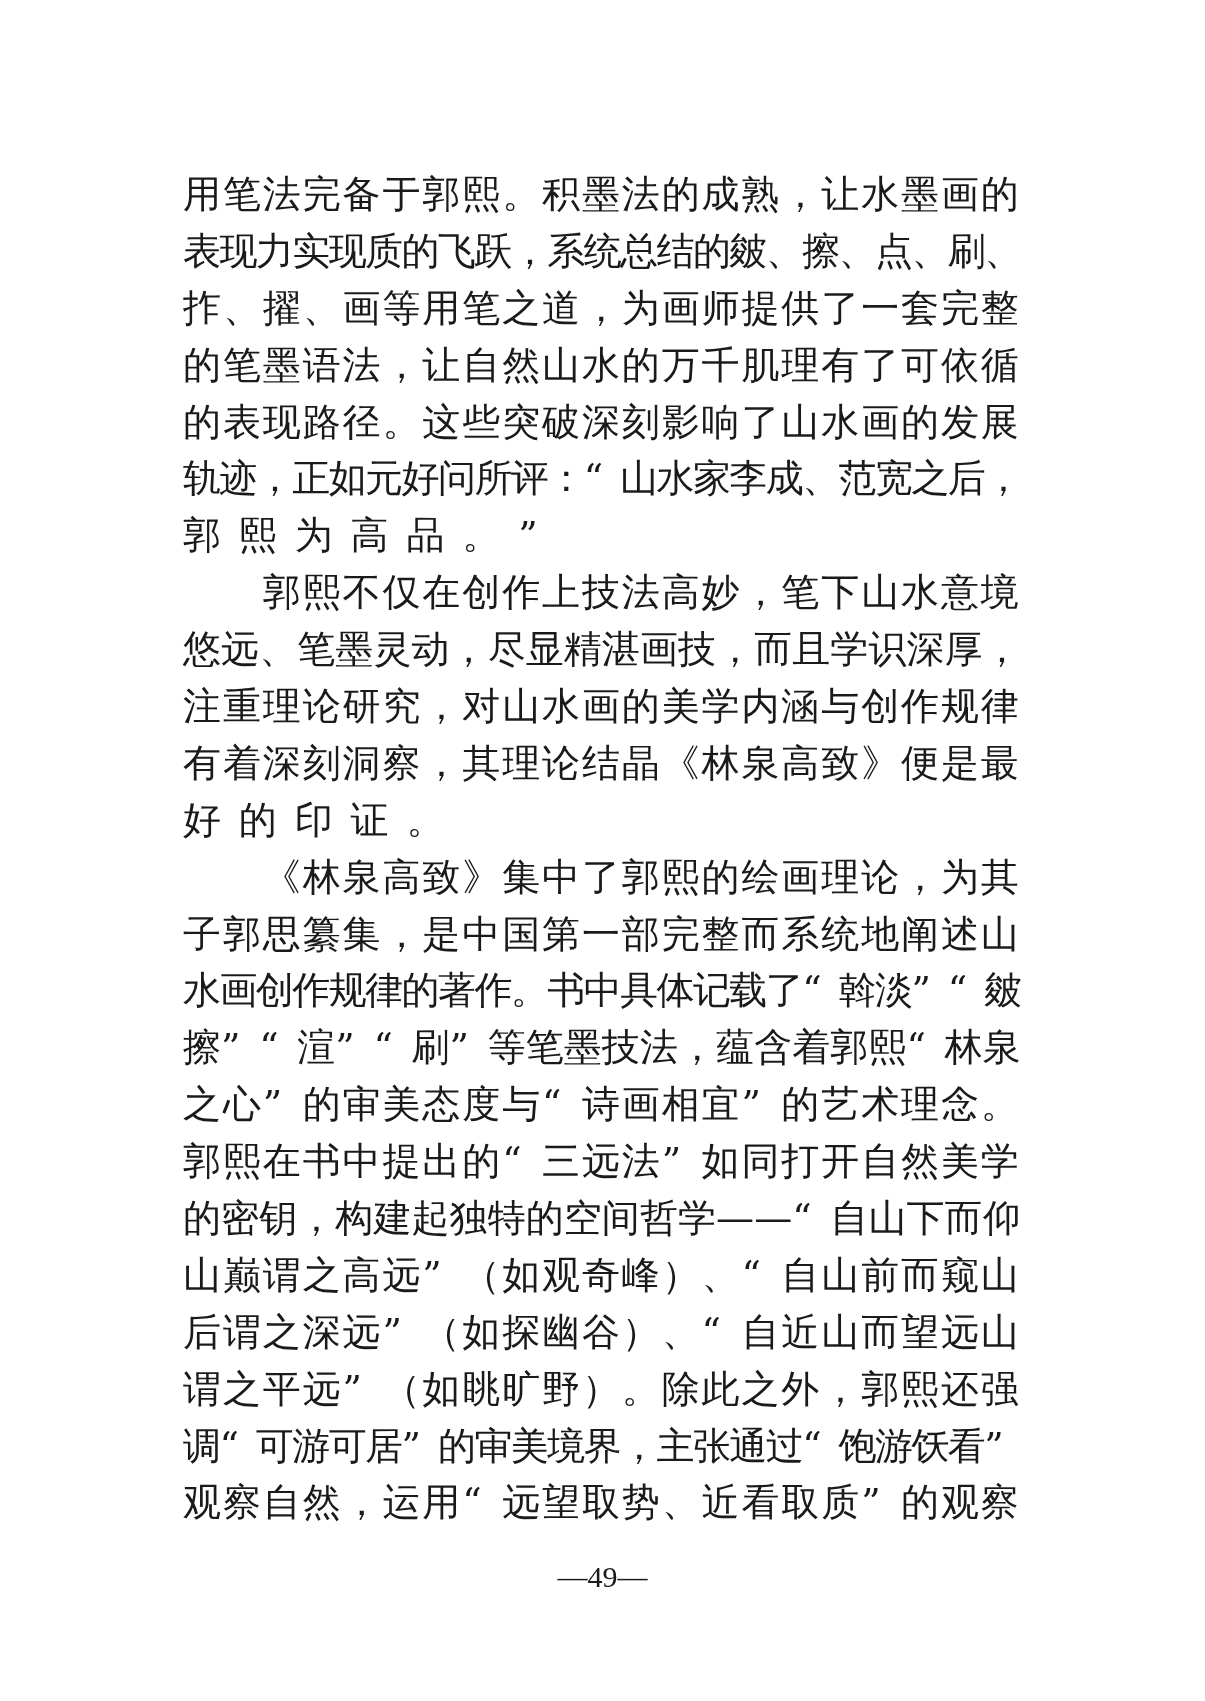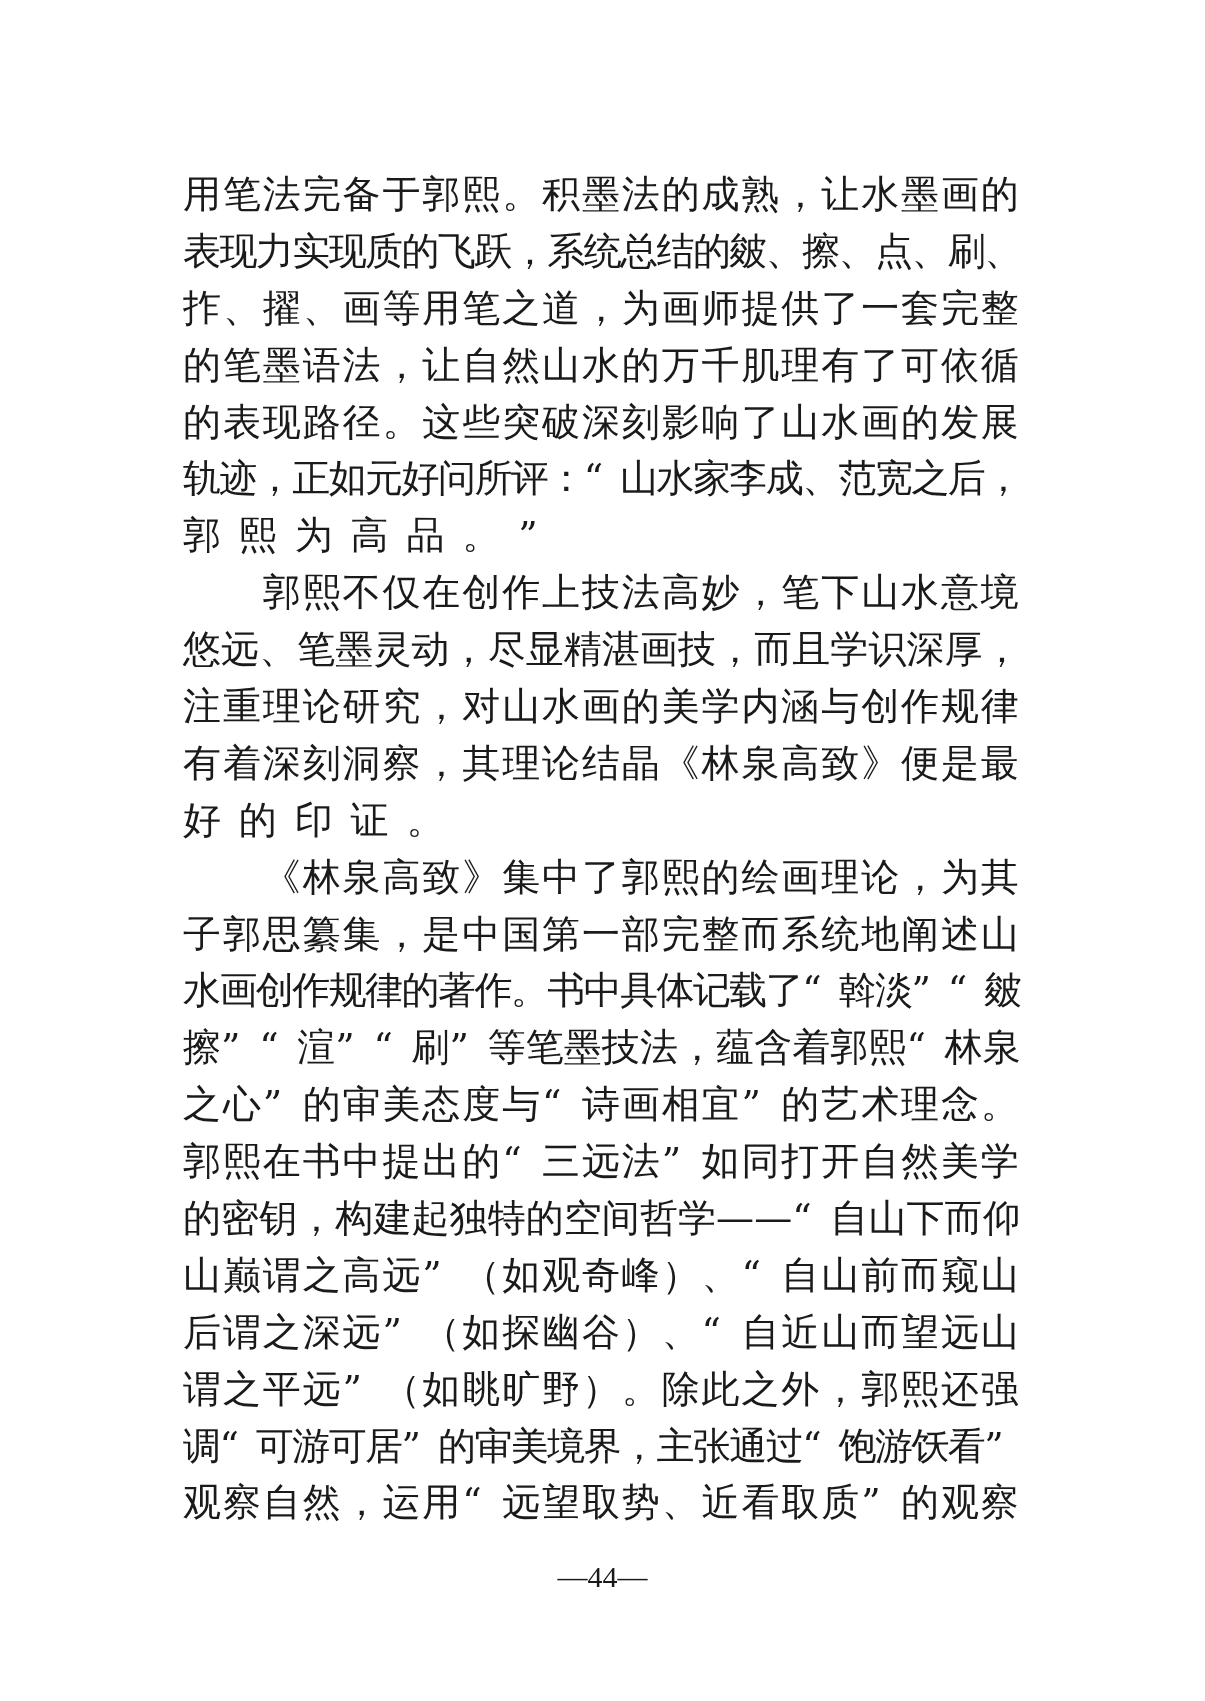--- a/index.html
+++ b/index.html
@@ -68,14 +68,14 @@
       <div class="line" style="text-align: left; text-align-last: left; letter-spacing: 0px;"><span style="display: inline-block; text-align: center; width: 39.9048px;">之</span><span style="display: inline-block; text-align: center; width: 39.9048px;">心</span><span style="display: inline-block; text-align: center; width: 39.9048px;">”</span><span style="display: inline-block; text-align: center; width: 39.9048px;">的</span><span style="display: inline-block; text-align: center; width: 39.9048px;">审</span><span style="display: inline-block; text-align: center; width: 39.9048px;">美</span><span style="display: inline-block; text-align: center; width: 39.9048px;">态</span><span style="display: inline-block; text-align: center; width: 39.9048px;">度</span><span style="display: inline-block; text-align: center; width: 39.9048px;">与</span><span style="display: inline-block; text-align: center; width: 39.9048px;">“</span><span style="display: inline-block; text-align: center; width: 39.9048px;">诗</span><span style="display: inline-block; text-align: center; width: 39.9048px;">画</span><span style="display: inline-block; text-align: center; width: 39.9048px;">相</span><span style="display: inline-block; text-align: center; width: 39.9048px;">宜</span><span style="display: inline-block; text-align: center; width: 39.9048px;">”</span><span style="display: inline-block; text-align: center; width: 39.9048px;">的</span><span style="display: inline-block; text-align: center; width: 39.9048px;">艺</span><span style="display: inline-block; text-align: center; width: 39.9048px;">术</span><span style="display: inline-block; text-align: center; width: 39.9048px;">理</span><span style="display: inline-block; text-align: center; width: 39.9048px;">念</span><span style="display: inline-block; text-align: center; width: 39.9048px;">。</span></div>
       <div class="line" style="text-align: left; text-align-last: left; letter-spacing: 0px;"><span style="display: inline-block; text-align: center; width: 39.9048px;">郭</span><span style="display: inline-block; text-align: center; width: 39.9048px;">熙</span><span style="display: inline-block; text-align: center; width: 39.9048px;">在</span><span style="display: inline-block; text-align: center; width: 39.9048px;">书</span><span style="display: inline-block; text-align: center; width: 39.9048px;">中</span><span style="display: inline-block; text-align: center; width: 39.9048px;">提</span><span style="display: inline-block; text-align: center; width: 39.9048px;">出</span><span style="display: inline-block; text-align: center; width: 39.9048px;">的</span><span style="display: inline-block; text-align: center; width: 39.9048px;">“</span><span style="display: inline-block; text-align: center; width: 39.9048px;">三</span><span style="display: inline-block; text-align: center; width: 39.9048px;">远</span><span style="display: inline-block; text-align: center; width: 39.9048px;">法</span><span style="display: inline-block; text-align: center; width: 39.9048px;">”</span><span style="display: inline-block; text-align: center; width: 39.9048px;">如</span><span style="display: inline-block; text-align: center; width: 39.9048px;">同</span><span style="display: inline-block; text-align: center; width: 39.9048px;">打</span><span style="display: inline-block; text-align: center; width: 39.9048px;">开</span><span style="display: inline-block; text-align: center; width: 39.9048px;">自</span><span style="display: inline-block; text-align: center; width: 39.9048px;">然</span><span style="display: inline-block; text-align: center; width: 39.9048px;">美</span><span style="display: inline-block; text-align: center; width: 39.9048px;">学</span></div>
       <div class="line" style="text-align: left; text-align-last: left; letter-spacing: 0px;"><span style="display: inline-block; text-align: center; width: 38.0909px;">的</span><span style="display: inline-block; text-align: center; width: 38.0909px;">密</span><span style="display: inline-block; text-align: center; width: 38.0909px;">钥</span><span style="display: inline-block; text-align: center; width: 38.0909px;">，</span><span style="display: inline-block; text-align: center; width: 38.0909px;">构</span><span style="display: inline-block; text-align: center; width: 38.0909px;">建</span><span style="display: inline-block; text-align: center; width: 38.0909px;">起</span><span style="display: inline-block; text-align: center; width: 38.0909px;">独</span><span style="display: inline-block; text-align: center; width: 38.0909px;">特</span><span style="display: inline-block; text-align: center; width: 38.0909px;">的</span><span style="display: inline-block; text-align: center; width: 38.0909px;">空</span><span style="display: inline-block; text-align: center; width: 38.0909px;">间</span><span style="display: inline-block; text-align: center; width: 38.0909px;">哲</span><span style="display: inline-block; text-align: center; width: 38.0909px;">学</span><span style="display: inline-block; text-align: center; width: 38.0909px;">—</span><span style="display: inline-block; text-align: center; width: 38.0909px;">—</span><span style="display: inline-block; text-align: center; width: 38.0909px;">“</span><span style="display: inline-block; text-align: center; width: 38.0909px;">自</span><span style="display: inline-block; text-align: center; width: 38.0909px;">山</span><span style="display: inline-block; text-align: center; width: 38.0909px;">下</span><span style="display: inline-block; text-align: center; width: 38.0909px;">而</span><span style="display: inline-block; text-align: center; width: 38.0909px;">仰</span></div>
       <div class="line" style="text-align: left; text-align-last: left; letter-spacing: 0px;"><span style="display: inline-block; text-align: center; width: 39.9048px;">山</span><span style="display: inline-block; text-align: center; width: 39.9048px;">巅</span><span style="display: inline-block; text-align: center; width: 39.9048px;">谓</span><span style="display: inline-block; text-align: center; width: 39.9048px;">之</span><span style="display: inline-block; text-align: center; width: 39.9048px;">高</span><span style="display: inline-block; text-align: center; width: 39.9048px;">远</span><span style="display: inline-block; text-align: center; width: 39.9048px;">”</span><span style="display: inline-block; text-align: center; width: 39.9048px;">（</span><span style="display: inline-block; text-align: center; width: 39.9048px;">如</span><span style="display: inline-block; text-align: center; width: 39.9048px;">观</span><span style="display: inline-block; text-align: center; width: 39.9048px;">奇</span><span style="display: inline-block; text-align: center; width: 39.9048px;">峰</span><span style="display: inline-block; text-align: center; width: 39.9048px;">）</span><span style="display: inline-block; text-align: center; width: 39.9048px;">、</span><span style="display: inline-block; text-align: center; width: 39.9048px;">“</span><span style="display: inline-block; text-align: center; width: 39.9048px;">自</span><span style="display: inline-block; text-align: center; width: 39.9048px;">山</span><span style="display: inline-block; text-align: center; width: 39.9048px;">前</span><span style="display: inline-block; text-align: center; width: 39.9048px;">而</span><span style="display: inline-block; text-align: center; width: 39.9048px;">窥</span><span style="display: inline-block; text-align: center; width: 39.9048px;">山</span></div>
       <div class="line" style="text-align: left; text-align-last: left; letter-spacing: 0px;"><span style="display: inline-block; text-align: center; width: 39.9048px;">后</span><span style="display: inline-block; text-align: center; width: 39.9048px;">谓</span><span style="display: inline-block; text-align: center; width: 39.9048px;">之</span><span style="display: inline-block; text-align: center; width: 39.9048px;">深</span><span style="display: inline-block; text-align: center; width: 39.9048px;">远</span><span style="display: inline-block; text-align: center; width: 39.9048px;">”</span><span style="display: inline-block; text-align: center; width: 39.9048px;">（</span><span style="display: inline-block; text-align: center; width: 39.9048px;">如</span><span style="display: inline-block; text-align: center; width: 39.9048px;">探</span><span style="display: inline-block; text-align: center; width: 39.9048px;">幽</span><span style="display: inline-block; text-align: center; width: 39.9048px;">谷</span><span style="display: inline-block; text-align: center; width: 39.9048px;">）</span><span style="display: inline-block; text-align: center; width: 39.9048px;">、</span><span style="display: inline-block; text-align: center; width: 39.9048px;">“</span><span style="display: inline-block; text-align: center; width: 39.9048px;">自</span><span style="display: inline-block; text-align: center; width: 39.9048px;">近</span><span style="display: inline-block; text-align: center; width: 39.9048px;">山</span><span style="display: inline-block; text-align: center; width: 39.9048px;">而</span><span style="display: inline-block; text-align: center; width: 39.9048px;">望</span><span style="display: inline-block; text-align: center; width: 39.9048px;">远</span><span style="display: inline-block; text-align: center; width: 39.9048px;">山</span></div>
       <div class="line" style="text-align: left; text-align-last: left; letter-spacing: 0px;"><span style="display: inline-block; text-align: center; width: 39.9048px;">谓</span><span style="display: inline-block; text-align: center; width: 39.9048px;">之</span><span style="display: inline-block; text-align: center; width: 39.9048px;">平</span><span style="display: inline-block; text-align: center; width: 39.9048px;">远</span><span style="display: inline-block; text-align: center; width: 39.9048px;">”</span><span style="display: inline-block; text-align: center; width: 39.9048px;">（</span><span style="display: inline-block; text-align: center; width: 39.9048px;">如</span><span style="display: inline-block; text-align: center; width: 39.9048px;">眺</span><span style="display: inline-block; text-align: center; width: 39.9048px;">旷</span><span style="display: inline-block; text-align: center; width: 39.9048px;">野</span><span style="display: inline-block; text-align: center; width: 39.9048px;">）</span><span style="display: inline-block; text-align: center; width: 39.9048px;">。</span><span style="display: inline-block; text-align: center; width: 39.9048px;">除</span><span style="display: inline-block; text-align: center; width: 39.9048px;">此</span><span style="display: inline-block; text-align: center; width: 39.9048px;">之</span><span style="display: inline-block; text-align: center; width: 39.9048px;">外</span><span style="display: inline-block; text-align: center; width: 39.9048px;">，</span><span style="display: inline-block; text-align: center; width: 39.9048px;">郭</span><span style="display: inline-block; text-align: center; width: 39.9048px;">熙</span><span style="display: inline-block; text-align: center; width: 39.9048px;">还</span><span style="display: inline-block; text-align: center; width: 39.9048px;">强</span></div>
       <div class="line" style="text-align: left; text-align-last: left; letter-spacing: 0px;"><span style="display: inline-block; text-align: center; width: 36.4348px;">调</span><span style="display: inline-block; text-align: center; width: 36.4348px;">“</span><span style="display: inline-block; text-align: center; width: 36.4348px;">可</span><span style="display: inline-block; text-align: center; width: 36.4348px;">游</span><span style="display: inline-block; text-align: center; width: 36.4348px;">可</span><span style="display: inline-block; text-align: center; width: 36.4348px;">居</span><span style="display: inline-block; text-align: center; width: 36.4348px;">”</span><span style="display: inline-block; text-align: center; width: 36.4348px;">的</span><span style="display: inline-block; text-align: center; width: 36.4348px;">审</span><span style="display: inline-block; text-align: center; width: 36.4348px;">美</span><span style="display: inline-block; text-align: center; width: 36.4348px;">境</span><span style="display: inline-block; text-align: center; width: 36.4348px;">界</span><span style="display: inline-block; text-align: center; width: 36.4348px;">，</span><span style="display: inline-block; text-align: center; width: 36.4348px;">主</span><span style="display: inline-block; text-align: center; width: 36.4348px;">张</span><span style="display: inline-block; text-align: center; width: 36.4348px;">通</span><span style="display: inline-block; text-align: center; width: 36.4348px;">过</span><span style="display: inline-block; text-align: center; width: 36.4348px;">“</span><span style="display: inline-block; text-align: center; width: 36.4348px;">饱</span><span style="display: inline-block; text-align: center; width: 36.4348px;">游</span><span style="display: inline-block; text-align: center; width: 36.4348px;">饫</span><span style="display: inline-block; text-align: center; width: 36.4348px;">看</span><span style="display: inline-block; text-align: center; width: 36.4348px;">”</span></div>
       <div class="line" style="text-align: left; text-align-last: left; letter-spacing: 0px;"><span style="display: inline-block; text-align: center; width: 39.9048px;">观</span><span style="display: inline-block; text-align: center; width: 39.9048px;">察</span><span style="display: inline-block; text-align: center; width: 39.9048px;">自</span><span style="display: inline-block; text-align: center; width: 39.9048px;">然</span><span style="display: inline-block; text-align: center; width: 39.9048px;">，</span><span style="display: inline-block; text-align: center; width: 39.9048px;">运</span><span style="display: inline-block; text-align: center; width: 39.9048px;">用</span><span style="display: inline-block; text-align: center; width: 39.9048px;">“</span><span style="display: inline-block; text-align: center; width: 39.9048px;">远</span><span style="display: inline-block; text-align: center; width: 39.9048px;">望</span><span style="display: inline-block; text-align: center; width: 39.9048px;">取</span><span style="display: inline-block; text-align: center; width: 39.9048px;">势</span><span style="display: inline-block; text-align: center; width: 39.9048px;">、</span><span style="display: inline-block; text-align: center; width: 39.9048px;">近</span><span style="display: inline-block; text-align: center; width: 39.9048px;">看</span><span style="display: inline-block; text-align: center; width: 39.9048px;">取</span><span style="display: inline-block; text-align: center; width: 39.9048px;">质</span><span style="display: inline-block; text-align: center; width: 39.9048px;">”</span><span style="display: inline-block; text-align: center; width: 39.9048px;">的</span><span style="display: inline-block; text-align: center; width: 39.9048px;">观</span><span style="display: inline-block; text-align: center; width: 39.9048px;">察</span></div>
     </div>
   </div>
-  <div class="page-number">—44—</div>
+  <div class="page-number">—49—</div>
 </div>
 
 </body></html>

